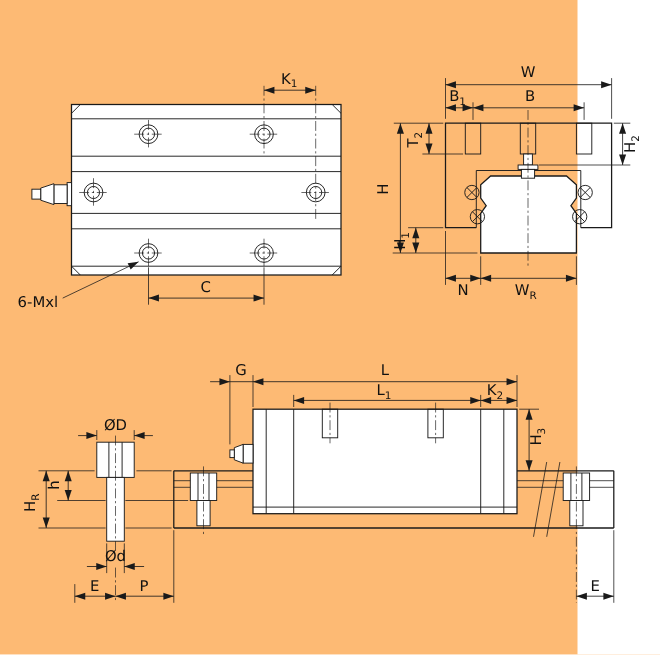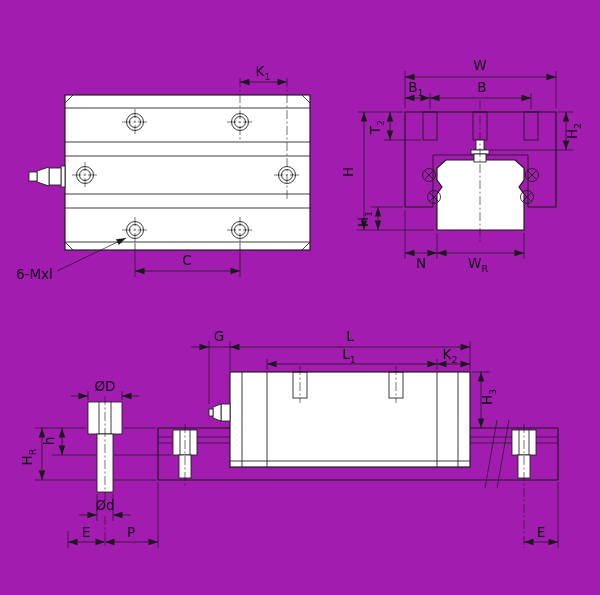--- a/index.html
+++ b/index.html
@@ -1,16 +1,16 @@
 <!DOCTYPE html>
 <html><head>
 <meta charset="utf-8">
 <style>
   html,body{margin:0;padding:0;background:#ffffff;width:600px;height:595px;overflow:hidden;}
-  .page{width:600px;height:595px;background:#a21caf;position:relative;}
+  .page{width:525px;height:595px;background:#fdba74;position:relative;}
   svg text{font-family:"DejaVu Sans","Liberation Sans",sans-serif;font-size:13.5px;fill:#111;}
   svg .sub{font-size:9.5px;}
   .ol{stroke:#1a1a1a;stroke-width:1.15;fill:none;}
   .ol2{stroke:#1a1a1a;stroke-width:0.85;fill:none;}
   .ext{stroke:#1a1a1a;stroke-width:0.7;fill:none;}
   .dml{stroke:#1a1a1a;stroke-width:0.75;fill:none;}
   .cl{stroke:#1a1a1a;stroke-width:0.6;fill:none;stroke-dasharray:9 2.5 2 2.5;}
   .wfill{fill:#ffffff;}
 </style>
 </head>

